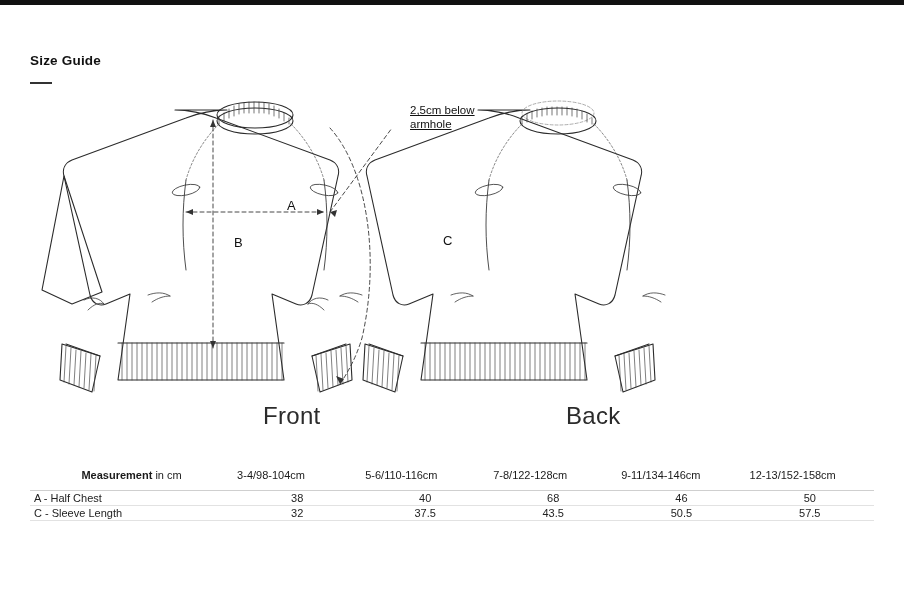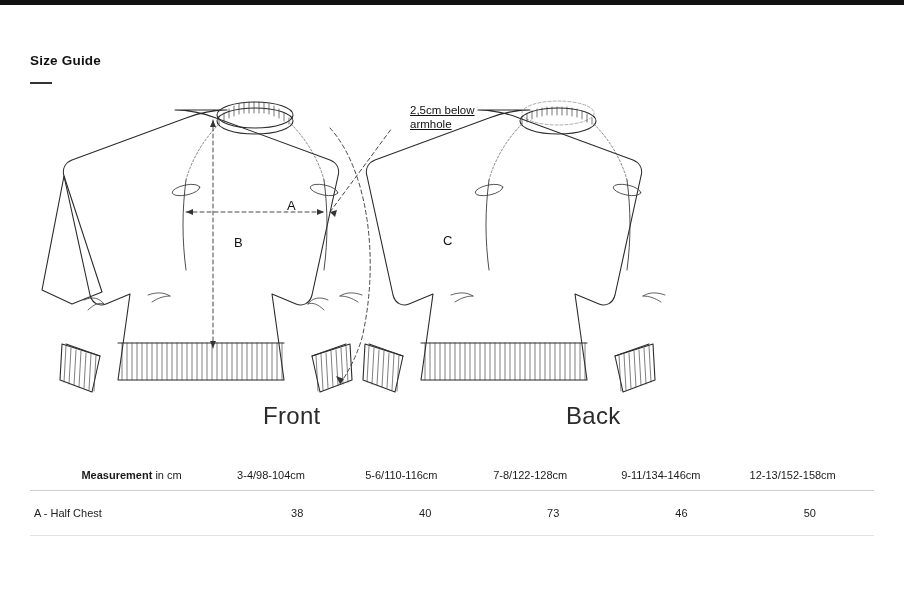--- a/index.html
+++ b/index.html
@@ -84,21 +84,21 @@
   }
   table.size-table thead th.first {
     text-align: center;
     font-weight: bold;
   }
   table.size-table thead th.first .unit {
     font-weight: normal;
   }
   table.size-table tbody td {
     text-align: center;
-    padding: 16px 4px;
+    padding: 1px 4px;
     border-bottom: 1px solid #e2e2e2;
     color: #222;
     font-size: 11px;
   }
   table.size-table tbody td.first {
     text-align: left;
   }
   table.size-table tbody tr:last-child td {
     border-bottom: 1px solid #e2e2e2;
   }
@@ -409,21 +409,29 @@
           <th class="col-size">7-8/122-128cm</th>
           <th class="col-size">9-11/134-146cm</th>
           <th class="col-size">12-13/152-158cm</th>
         </tr>
       </thead>
       <tbody>
         <tr>
           <td class="first">A - Half Chest</td>
           <td>38</td>
           <td>40</td>
-          <td>73</td>
+          <td>68</td>
           <td>46</td>
           <td>50</td>
+        </tr>
+        <tr>
+          <td class="first">C - Sleeve Length</td>
+          <td>32</td>
+          <td>37.5</td>
+          <td>43.5</td>
+          <td>50.5</td>
+          <td>57.5</td>
         </tr>
       </tbody>
     </table>
   </div>
 
 </div>
 
 </body></html>

